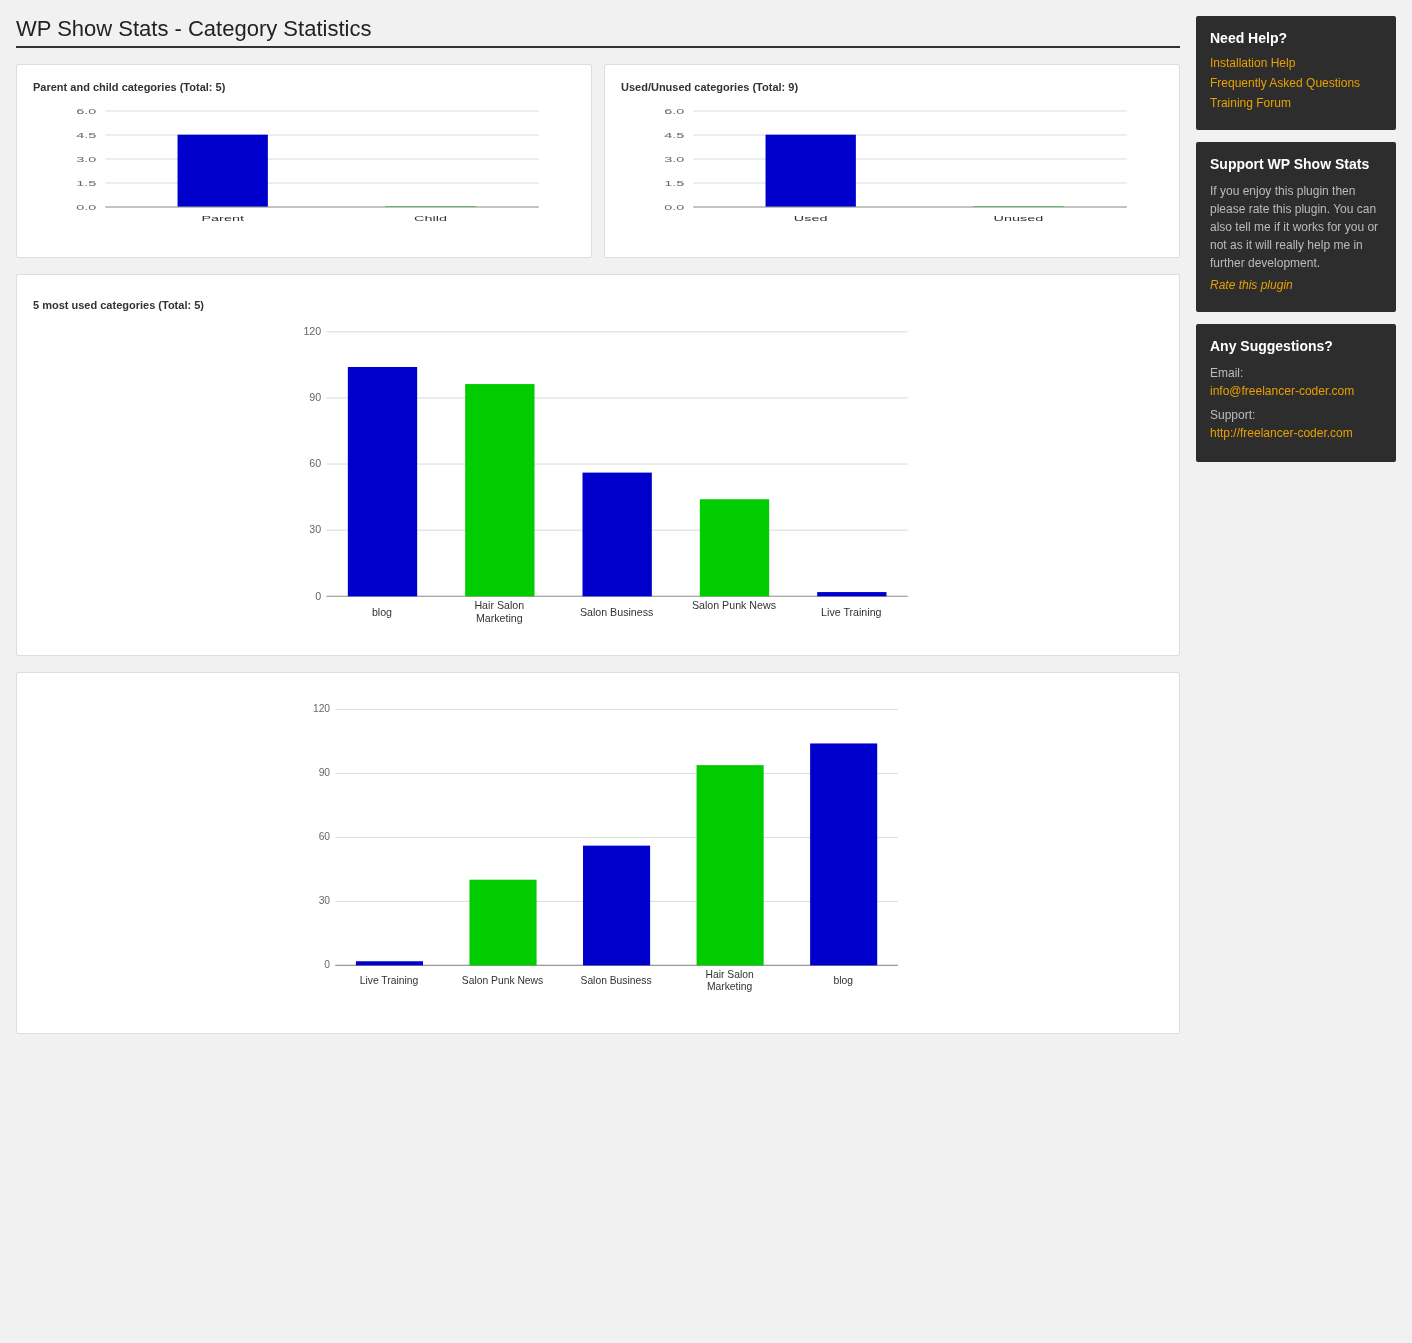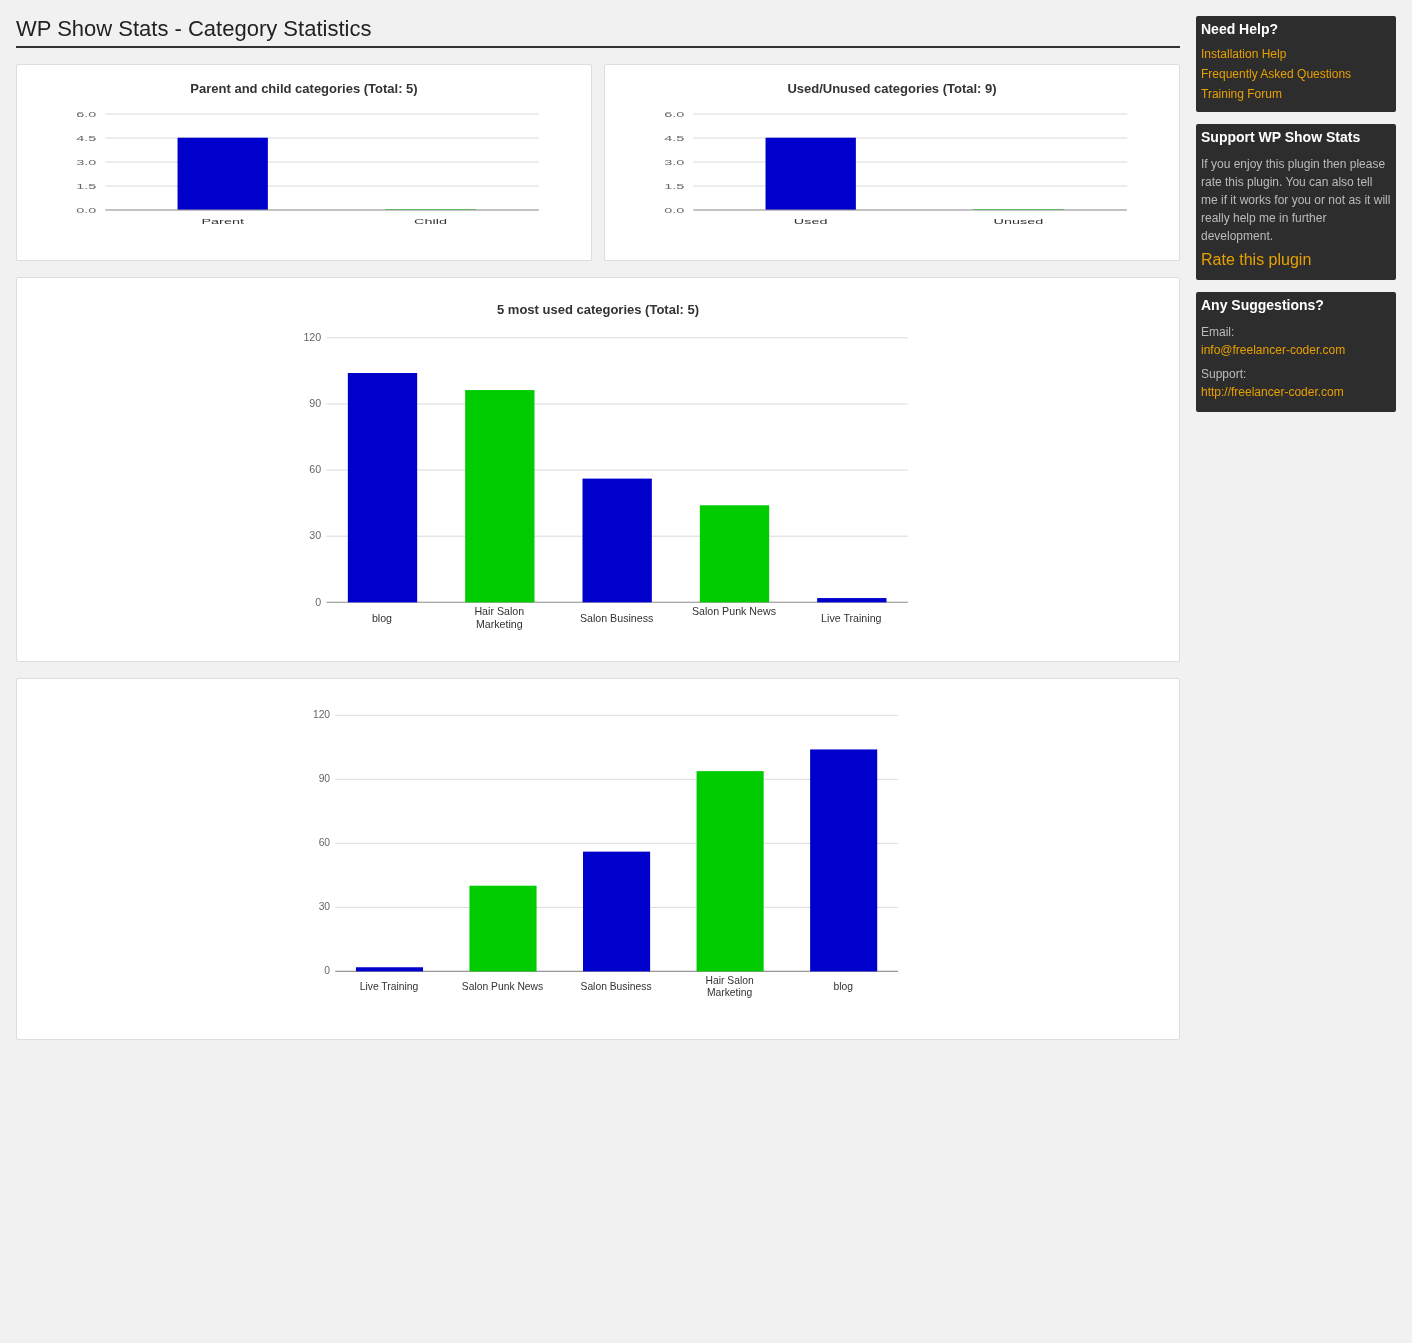--- a/index.html
+++ b/index.html
@@ -40,23 +40,23 @@
       flex: 1;
     }
     .chart-card-full {
       background: #fff;
       border: 1px solid #ddd;
       border-radius: 2px;
       padding: 24px 16px 16px;
       margin-bottom: 16px;
     }
     .chart-title {
-      font-size: 13px;
+      font-size: 11px;
       font-weight: bold;
-      text-align: center;
+      text-align: left;
       margin-bottom: 8px;
       color: #333;
     }
     
     .small-chart {
       position: relative;
       height: 140px;
       width: 100%;
     }
     .small-chart svg {
@@ -76,21 +76,21 @@
     }
 
     
     .sidebar {
       width: 200px;
       flex-shrink: 0;
     }
     .sidebar-box {
       background: #2d2d2d;
       color: #ccc;
-      padding: 5px;
+      padding: 14px;
       margin-bottom: 12px;
       border-radius: 2px;
     }
     .sidebar-box h3 {
       font-size: 14px;
       font-weight: bold;
       color: #fff;
       margin-bottom: 10px;
     }
     .sidebar-box a {
@@ -102,21 +102,22 @@
     }
     .sidebar-box p {
       font-size: 12px;
       color: #bbb;
       line-height: 1.5;
       margin-bottom: 6px;
     }
     .sidebar-box .rate-link {
       color: #e8a000;
       text-decoration: none;
-      font-size: 16px;
+      font-size: 12px;
+      font-style: italic;
     }
   </style>
 </head>
 <body>
 
 <div class="page-wrapper">
   <div class="main-content">
     <h1 class="page-title">WP Show Stats - Category Statistics</h1>
 
     <div class="chart-row">

